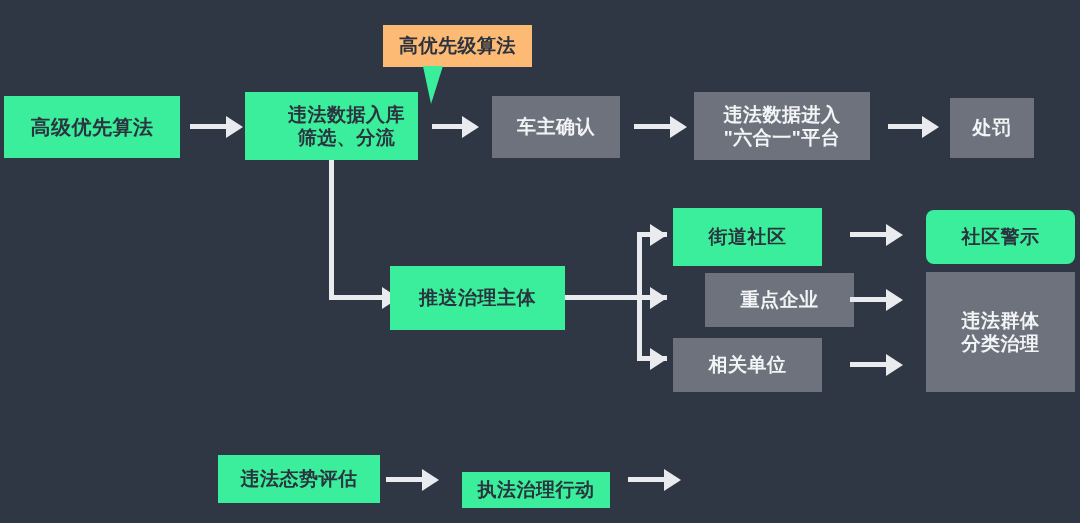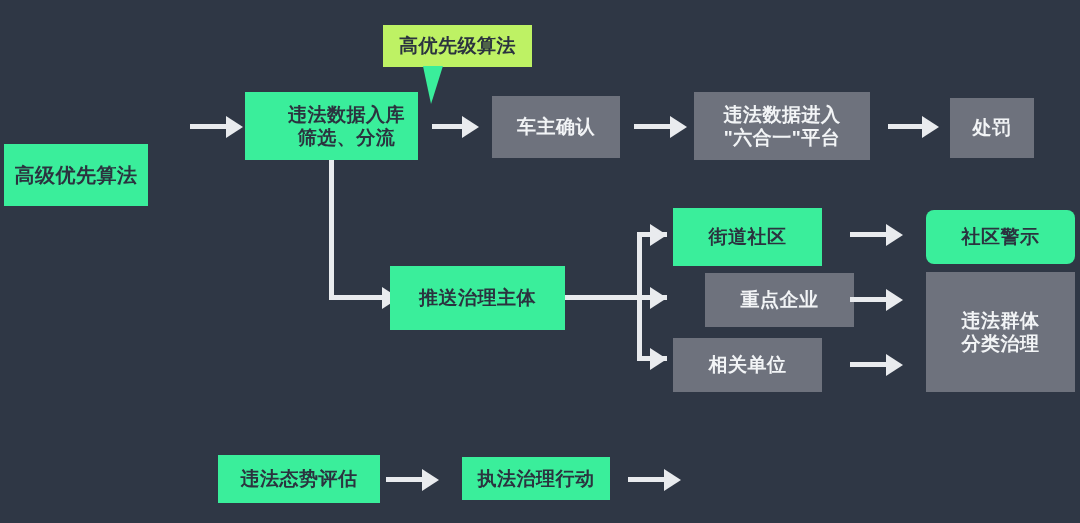--- a/index.html
+++ b/index.html
@@ -26,38 +26,38 @@
     position:absolute;width:0;height:0;
     border-top:11px solid transparent;
     border-bottom:11px solid transparent;
     border-left:17px solid #e9ebee;
   }
   .shaft-h{position:absolute;height:5px;background:#e9ebee;}
   .shaft-v{position:absolute;width:5px;background:#e9ebee;}
 
   
   .bubble{
-    position:absolute;background:#bef264;color:#2b333f;
+    position:absolute;background:#fdba74;color:#2b333f;
     font-weight:bold;display:flex;align-items:center;justify-content:center;
     box-sizing:border-box;letter-spacing:0.5px;
   }
   .bubble-tail{
     position:absolute;
     width:0;height:0;
     border-left:20px solid #3aee9b;
     border-right:0 solid transparent;
     border-bottom:38px solid transparent;
   }
 </style>
 </head>
 <body>
 
 <div id="stage">
 
-  <div class="box green" style="left:4px;top:96px;width:144px;height:62px;font-size:20px;margin-top:48px;">
+  <div class="box green" style="left:4px;top:96px;width:176px;height:62px;font-size:20px;">
     <span class="txt">高级优先算法</span>
   </div>
 
   <div>
     <div class="shaft-h" style="left:190px;top:124px;width:38px;"></div>
     <div class="head-r" style="left:226px;top:116px;"></div>
   </div>
 
   <div class="box green" style="left:245px;top:92px;width:173px;height:68px;font-size:19px;padding-left:30px;">
     <span class="txt">违法数据入库
@@ -159,21 +159,21 @@
 
   <div class="box green" style="left:218px;top:455px;width:162px;height:48px;font-size:19px;">
     <span class="txt">违法态势评估</span>
   </div>
 
   <div>
     <div class="shaft-h" style="left:386px;top:477px;width:38px;"></div>
     <div class="head-r" style="left:422px;top:469px;"></div>
   </div>
 
-  <div class="box green" style="left:462px;top:457px;width:148px;height:43px;font-size:19px;">
+  <div class="box green" style="left:462px;top:472px;width:148px;height:36px;font-size:19px;">
     <span class="txt">执法治理行动</span>
   </div>
 
   <div>
     <div class="shaft-h" style="left:628px;top:477px;width:38px;"></div>
     <div class="head-r" style="left:664px;top:469px;"></div>
   </div>
 
 
 </div>

